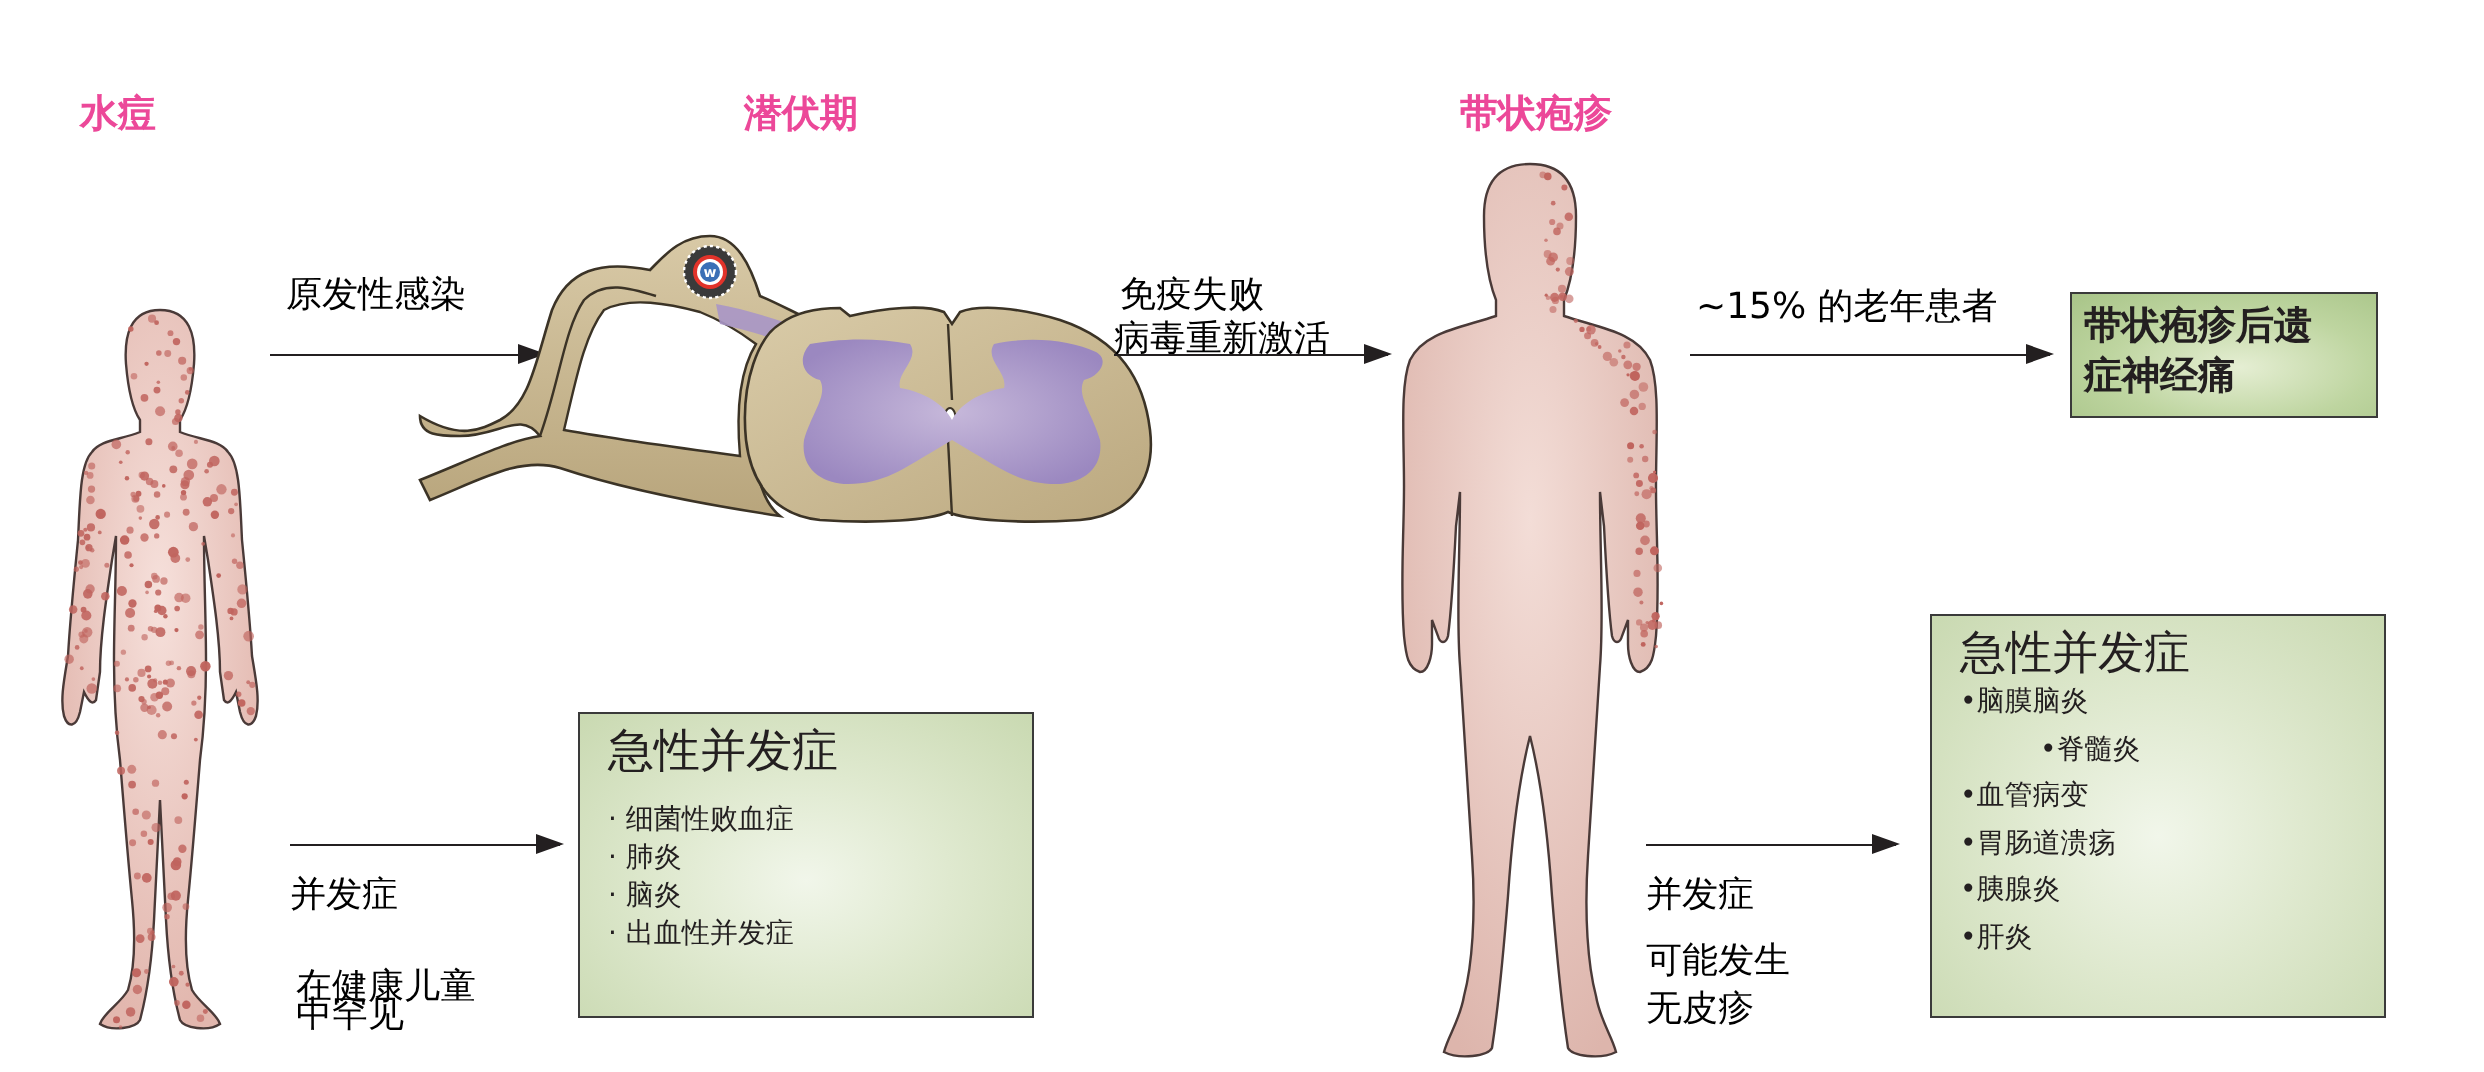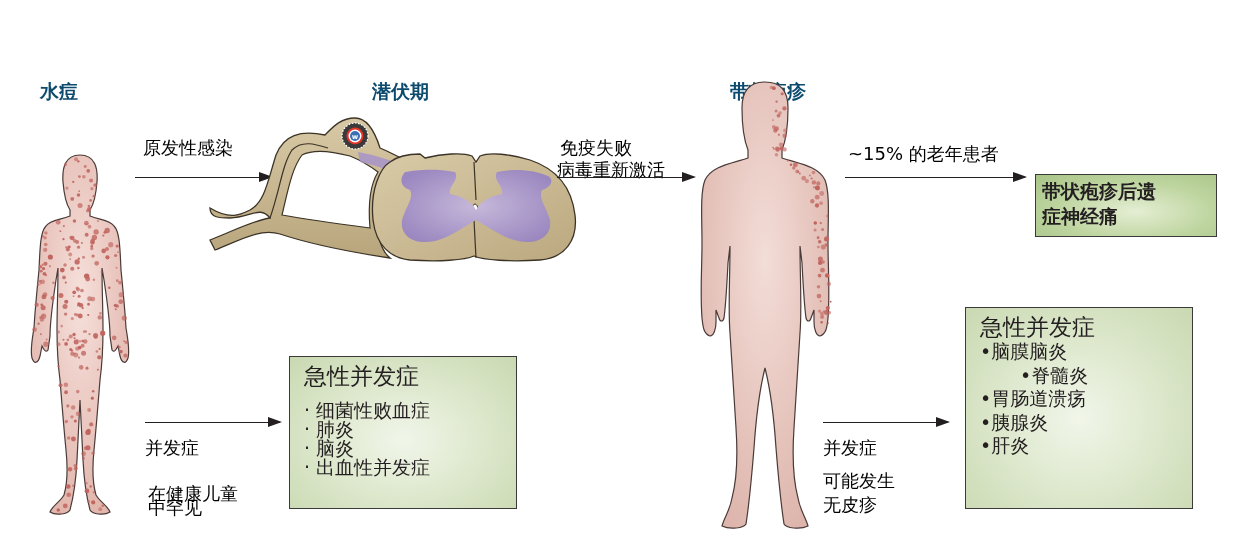--- a/index.html
+++ b/index.html
@@ -1,25 +1,25 @@
 <!DOCTYPE html>
 <html><head>
 <meta charset="utf-8">
 <style>
   html, body { margin:0; padding:0; background:#ffffff; }
   body { width:1242px; height:536px; position:relative; overflow:hidden;
          font-family:"DejaVu Sans", "Liberation Sans", sans-serif; color:#231f20; }
   .abs { position:absolute; }
-  .title { font-weight:bold; font-size:19px; color:#0c4a6e; white-space:nowrap;margin-top:35px; }
+  .title { font-weight:bold; font-size:19px; color:#ec4899; white-space:nowrap; }
   .lbl { font-size:18px; color:#000000; white-space:nowrap; line-height:22px; }
   .box { position:absolute; border:1.5px solid #3a3a3a; box-sizing:border-box;
          background: radial-gradient(ellipse at 50% 55%, #f1f6ea 0%, #dfe9cf 45%, #c9d9b1 100%); }
   .box.dark { background: radial-gradient(ellipse at 55% 60%, #e5eed3 0%, #bed5a0 55%, #a8c488 100%); }
   .box .hdr { font-size:23px; line-height:22px; }
-  .box .item { font-size:19px; line-height:20px; white-space:nowrap; }
+  .box .item { font-size:14px; line-height:20px; white-space:nowrap; }
   .arrow { position:absolute; height:0; border-top:1.4px solid #231f20; }
   .arrow::after { content:""; position:absolute; right:-2px; top:-6.5px;
                   border-left:14px solid #231f20; border-top:5.5px solid transparent; border-bottom:5.5px solid transparent; }
   svg { position:absolute; overflow:visible; }
 </style>
 </head>
 <body>
 
 <div class="abs title" style="left:40px;top:44px;">水痘</div>
 <div class="abs title" style="left:372px;top:44px;">潜伏期</div>
@@ -400,21 +400,21 @@
       <circle cx="138.1" cy="245.2" r="0.87" opacity="0.80"></circle>
       <circle cx="133.6" cy="233.3" r="0.86" opacity="0.75"></circle>
       <circle cx="131.6" cy="244.2" r="1.23" opacity="1.00"></circle>
       <circle cx="136.8" cy="232.4" r="0.85" opacity="0.88"></circle>
       <circle cx="139.1" cy="234.6" r="1.93" opacity="0.67"></circle>
     </g>
 </svg>
 
 <div class="abs lbl" style="left:848px;top:143px;">~15% 的老年患者</div>
 <div class="arrow" style="left:845px;top:177px;width:180px;"></div>
-<div class="box dark" style="left:1035px;top:146px;width:182px;height:63px;padding:4px 4px 0 6px;margin-top:28px;">
+<div class="box dark" style="left:1035px;top:146px;width:154px;height:63px;padding:4px 4px 0 6px;">
   <div style="font-size:19px;line-height:25px;font-weight:bold;color:#231f20;">带状疱疹后遗</div>
   <div style="font-size:19px;line-height:25px;font-weight:bold;color:#231f20;">症神经痛</div>
 </div>
 
 <div class="arrow" style="left:145px;top:422px;width:135px;"></div>
 <div class="abs lbl" style="left:145px;top:437px;">并发症</div>
 <div class="abs lbl" style="left:148px;top:473px;margin-top:10px;">在健康儿童</div>
 <div class="abs lbl" style="left:148px;top:497px;text-align:center;">中罕见</div>
 
 <div class="box" style="left:289px;top:356px;width:228px;height:153px;padding:8px 0 0 14px;">
@@ -431,17 +431,18 @@
 <div class="arrow" style="left:823px;top:422px;width:125px;"></div>
 <div class="abs lbl" style="left:823px;top:437px;">并发症</div>
 <div class="abs lbl" style="left:823px;top:470px;">可能发生</div>
 <div class="abs lbl" style="left:823px;top:494px;">无皮疹</div>
 
 <div class="box" style="left:965px;top:307px;width:228px;height:202px;padding:8px 0 0 14px;">
   <div class="hdr" style="margin-bottom:2px;">急性并发症</div>
   <div id="zosList">
       <div class="item" style="line-height: 23.5px;">•脑膜脑炎</div>
       <div class="item" style="line-height: 23.5px; margin-left: 40px;">•脊髓炎</div>
+      <div class="item" style="line-height: 23.5px;">•血管病变</div>
       <div class="item" style="line-height: 23.5px;">•胃肠道溃疡</div>
       <div class="item" style="line-height: 23.5px;">•胰腺炎</div>
       <div class="item" style="line-height: 23.5px;">•肝炎</div>
     </div>
 </div>
 
 </body></html>

